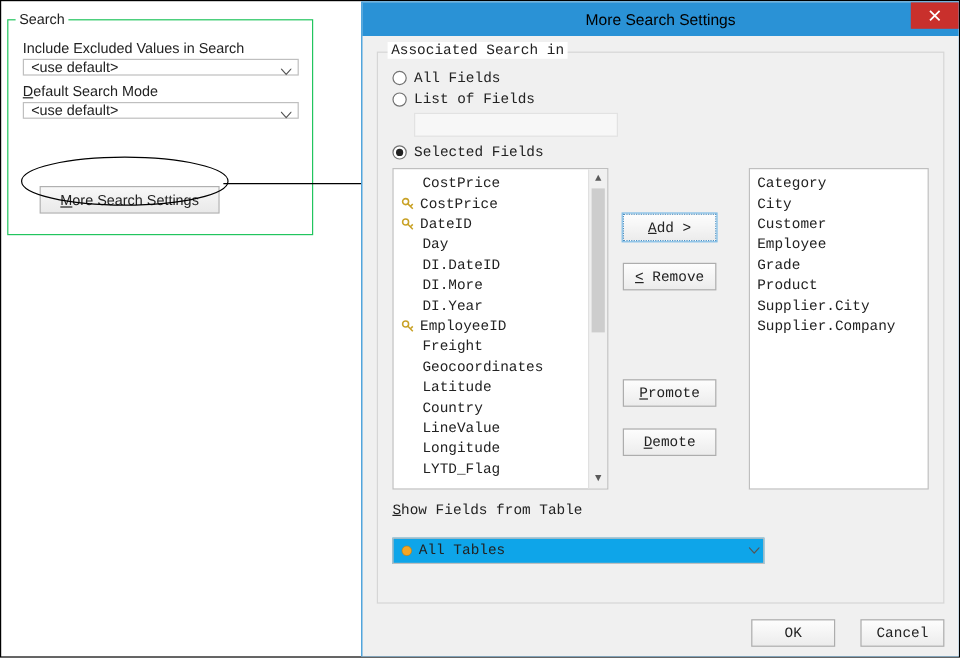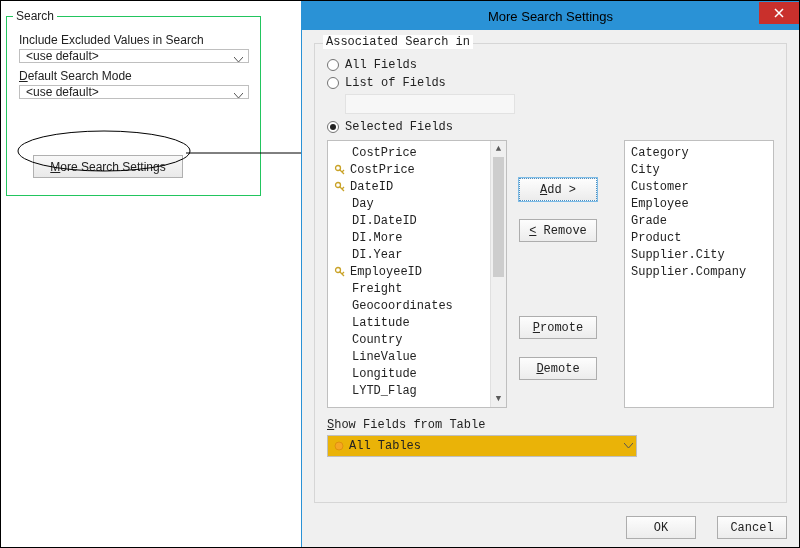--- a/index.html
+++ b/index.html
@@ -248,27 +248,27 @@
     justify-content: center;
     cursor: default;
   }
   .dlg-btn.focus {
     border: 1px dotted #4d90c2;
     outline: 1px solid #7ebce6;
   }
   .mid-gap { height: 38px; }
   .show-label {
     margin-top: 10px;
-    margin-bottom: 3px;
+    margin-bottom: 16px;
   }
   .table-combo {
     width: 310px;
     height: 22px;
     border: 1px solid #bfbfbf;
-    background: #eab308;
+    background: #0ea5e9;
     display: flex;
     align-items: center;
     padding-left: 6px;
     position: relative;
   }
   .table-combo .dot-icon {
     width: 10px;
     height: 10px;
     margin-right: 5px;
   }

